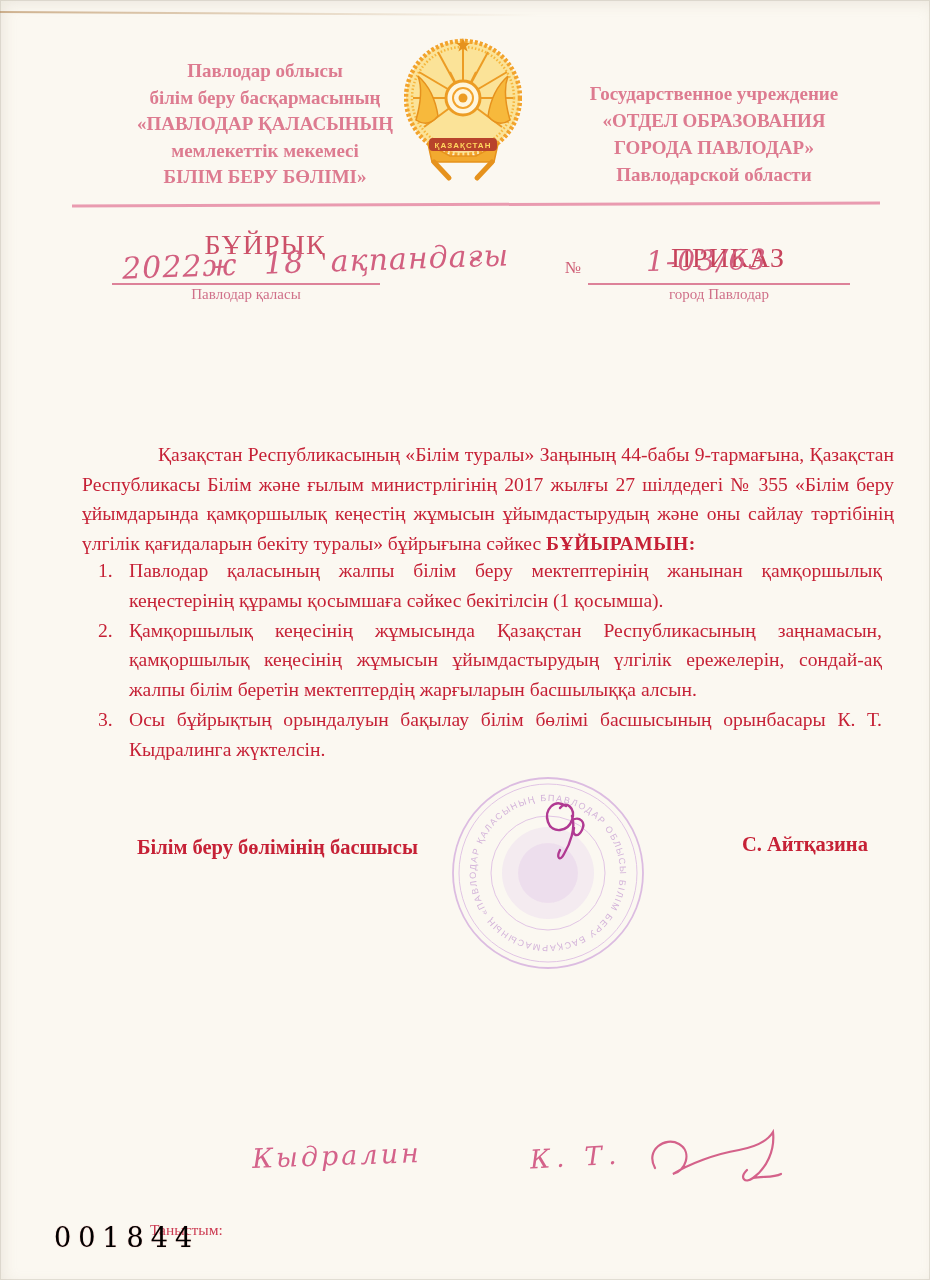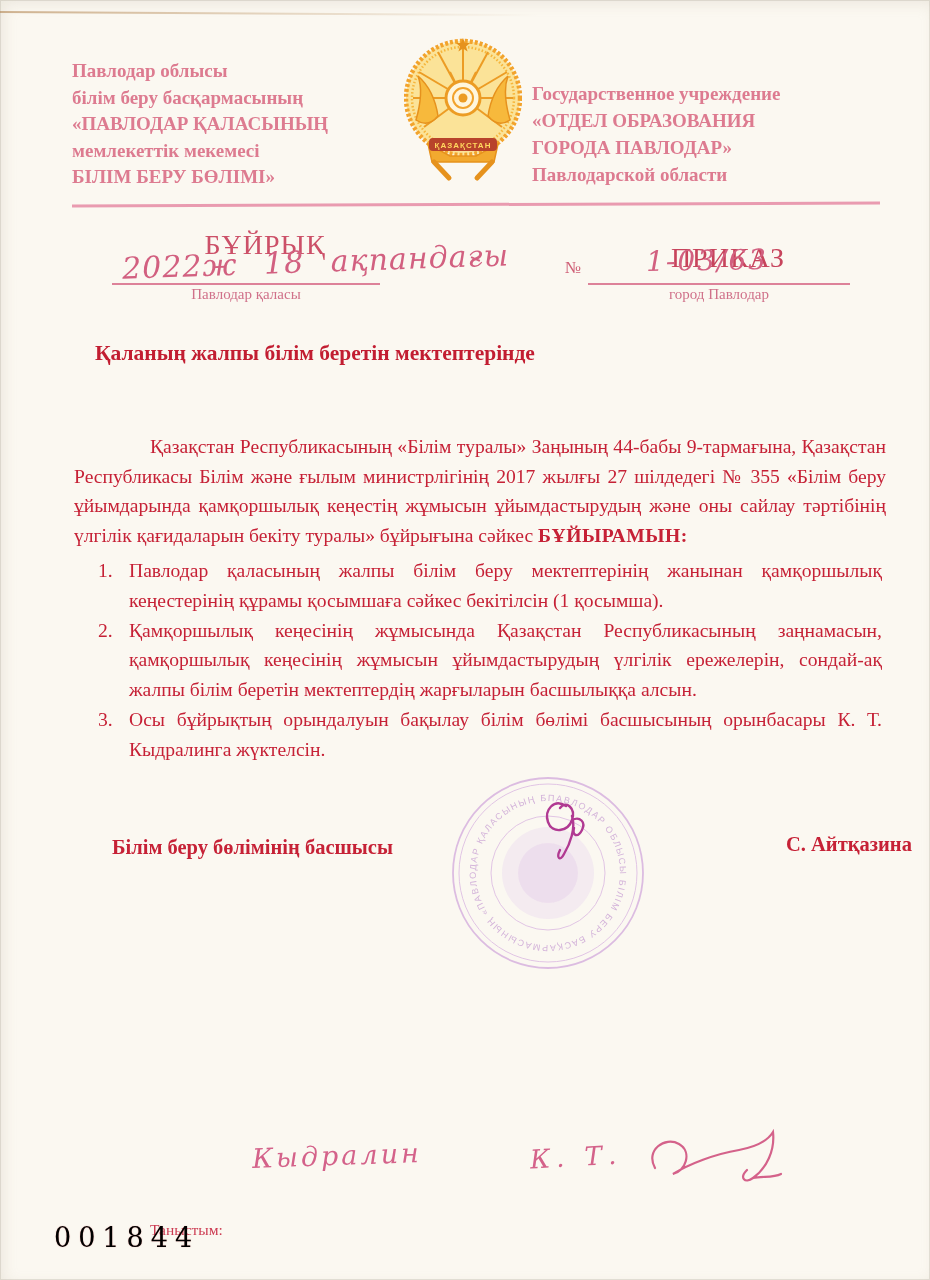--- a/index.html
+++ b/index.html
@@ -12,21 +12,21 @@
   .page{
     position:absolute;inset:0;
     box-shadow:inset 0 0 0 1px rgba(160,150,135,.25), inset 4px 4px 14px rgba(170,160,140,.18);
   }
   .scan-line{
     position:absolute;left:0;top:11px;width:540px;height:1.5px;
     background:linear-gradient(to right, rgba(178,132,80,.6), rgba(178,132,80,0));
     transform:rotate(.35deg);transform-origin:left center;
   }
   
-  .lh-col{position:absolute;font-weight:bold;color:#dd7b90;}
+  .lh-col{position:absolute;text-align:center;font-weight:bold;color:#dd7b90;}
   .lh-left{left:72px;top:58px;width:386px;font-size:19px;line-height:26.5px;}
   .lh-right{left:532px;top:52px;width:364px;font-size:19px;line-height:27px;margin-top:28px;}
   .lh-line{display:block;}
   .emblem{position:absolute;left:404px;top:32px;}
   .rule{
     position:absolute;left:72px;top:203px;width:808px;height:2.6px;
     background:#e99bb0;transform:rotate(-.22deg);
   }
   
   .ord-title{position:absolute;font-weight:normal;font-size:28px;color:#cc5068;letter-spacing:1px;}
@@ -47,33 +47,33 @@
   .place.ru{left:588px;width:262px;top:286px;}
   
   .subject{
     position:absolute;left:95px;top:338px;width:560px;
     font-weight:bold;font-size:21.5px;line-height:31px;color:#c21d31;
   }
   
   .preamble{
     position:absolute;left:70px;top:428px;width:812px;
     font-size:19.6px;line-height:29.6px;color:#c62136;
-    text-align:justify;text-align-last:left;text-indent:76px;margin:4px;
+    text-align:justify;text-align-last:left;text-indent:76px;margin:12px;
   }
   .resolve{font-weight:bold;letter-spacing:.5px;}
   .olist{position:absolute;left:98px;top:556px;width:784px;color:#c62136;}
   .olist-item{display:flex;margin:0 0 0.5px 0;}
   .olist-num{flex:0 0 31px;font-size:19.6px;line-height:29.6px;}
   .olist-text{
     flex:1;font-size:19.6px;line-height:29.6px;
     text-align:justify;text-align-last:left;
   }
   
-  .sig-role{position:absolute;left:112px;top:836px;font-weight:bold;font-size:20.5px;color:#c62136;}
-  .sig-name{position:absolute;left:742px;top:833px;font-weight:bold;font-size:20.5px;color:#c62136;margin-left:44px;}
+  .sig-role{position:absolute;left:137px;top:836px;font-weight:bold;font-size:20.5px;color:#c62136;}
+  .sig-name{position:absolute;left:742px;top:833px;font-weight:bold;font-size:20.5px;color:#c62136;}
   .stamp{position:absolute;left:448px;top:770px;}
   
   .ack-label{position:absolute;left:150px;top:1221px;font-size:15.5px;color:#cc3b52;}
   .ack-hand-1{position:absolute;left:252px;top:1140px;font-size:27px;transform:rotate(-2deg);letter-spacing:3px;color:#d4628a;}
   .ack-hand-2{position:absolute;left:530px;top:1142px;font-size:26px;transform:rotate(-3deg);letter-spacing:6px;color:#d4628a;}
   .ack-scribble{position:absolute;left:635px;top:1120px;}
   
   .serial{
     position:absolute;left:54px;top:1222px;
     font-family:"DejaVu Serif",serif;font-size:27px;letter-spacing:7px;
@@ -149,21 +149,20 @@
   <div class="hand hand-date">2022ж  18 ақпандағы</div>
   <div class="sign-line kz"></div>
   <div class="place kz">Павлодар қаласы</div>
 
   <div class="num-sign">№</div>
   <div class="hand hand-number">1-03/63</div>
   <div class="sign-line ru"></div>
   <div class="place ru">город Павлодар</div>
 
   <div class="subject">
-    <div>Қаланың жалпы білім беретін мектептерінде</div>
   </div>
 
   <p class="preamble"><span>Қазақстан Республикасының «Білім туралы» Заңының 44-бабы 9-тармағына, Қазақстан Республикасы Білім және ғылым министрлігінің 2017 жылғы 27 шілдедегі № 355 «Білім беру ұйымдарында қамқоршылық кеңестің жұмысын ұйымдастырудың және оны сайлау тәртібінің үлгілік қағидаларын бекіту туралы» бұйрығына сәйкес </span><span class="resolve">БҰЙЫРАМЫН:</span></p>
 
   <div class="olist">
     <div class="olist-item">
       <div class="olist-num">1.</div>
       <div class="olist-text">Павлодар қаласының жалпы білім беру мектептерінің жанынан қамқоршылық кеңестерінің құрамы қосымшаға сәйкес бекітілсін (1 қосымша).</div>
     </div>
     <div class="olist-item">

